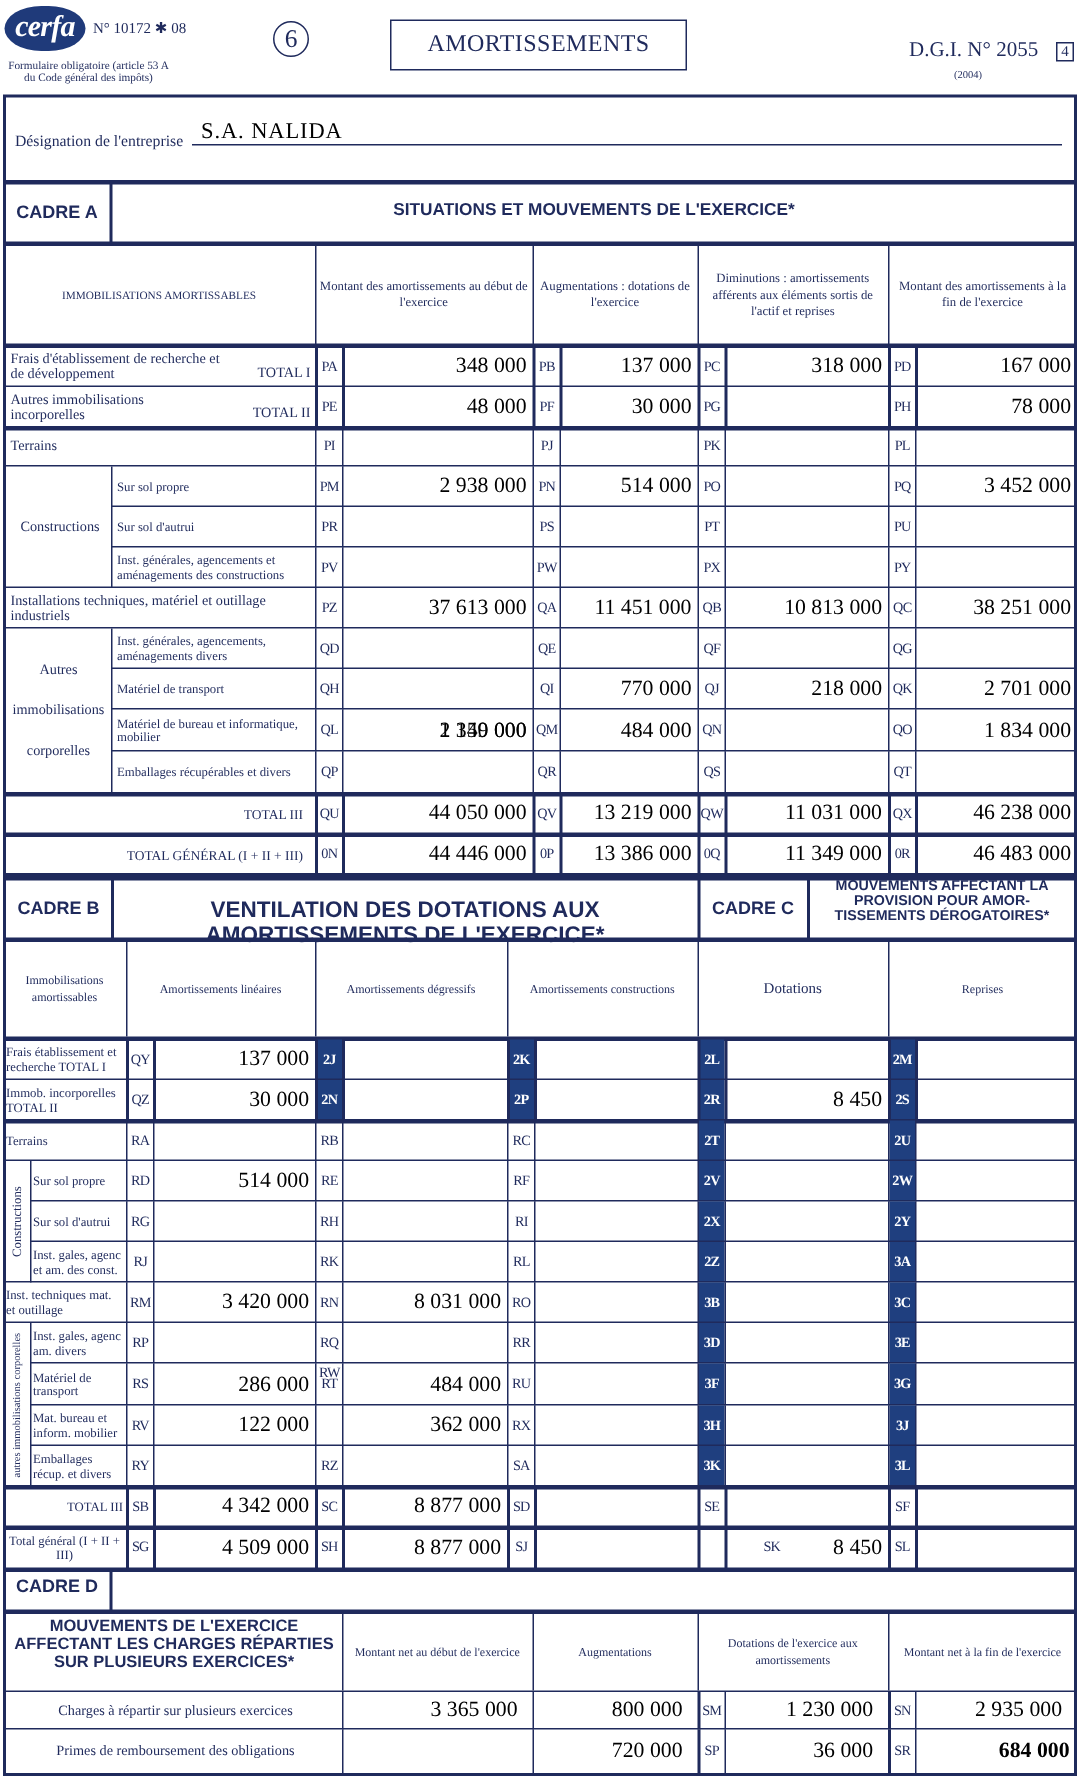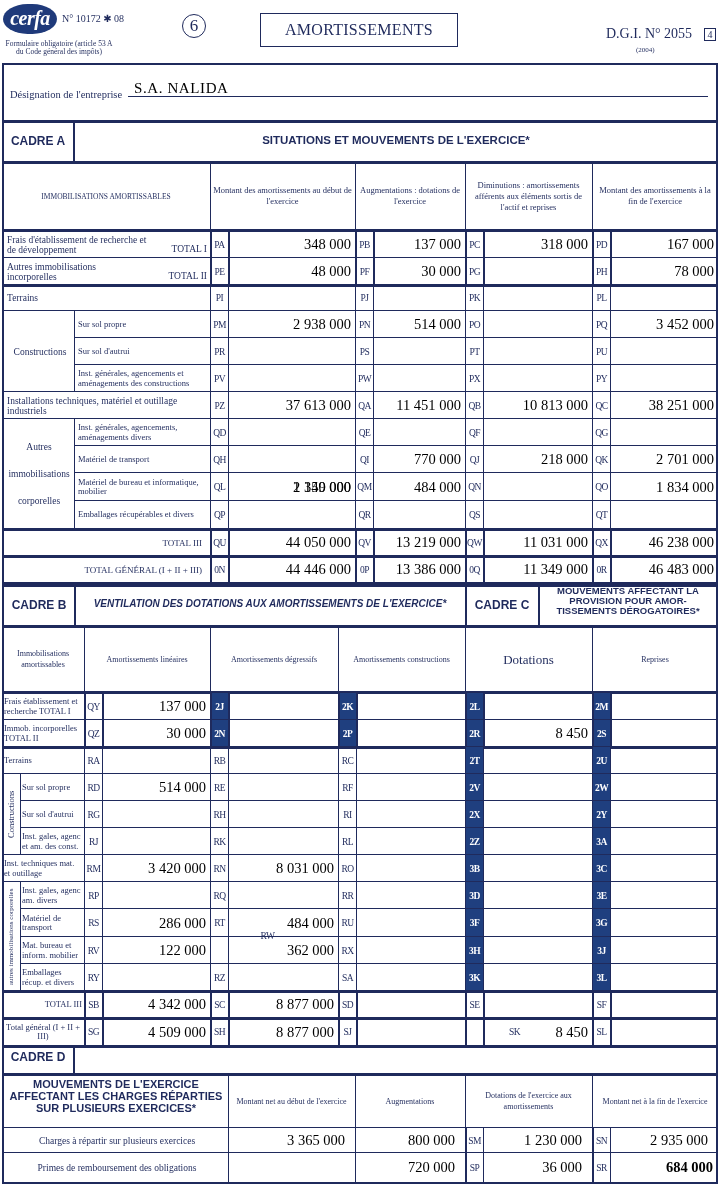--- a/index.html
+++ b/index.html
@@ -339,34 +339,34 @@
     <div class="abs rowlabel" style="left:7px;top:311px;width:66px;height:81px;justify-content:center;">Constructions</div>
     <div class="abs vline " style="left:74px;top:311px;height:81px;"></div>
     <div class="abs rowlabel" style="left:5px;top:419px;width:68px;height:110px;justify-content:center;text-align:center;line-height:27px;">Autres immobilisations corporelles</div>
     <div class="abs vline " style="left:74px;top:419px;height:110px;"></div>
   </div>
 
 <div id="cadreBC">
     <div class="abs hline thick" style="left:2px;top:584px;width:716px;"></div>
     <div class="abs cadre-label" style="left:4px;top:598px;width:70px;">CADRE B</div>
     <div class="abs vline thick" style="left:74px;top:584px;height:42px;"></div>
-    <div class="abs cadre-title" style="left:76px;top:598px;width:388px;font-size:10px;font-style:italic;">VENTILATION DES DOTATIONS AUX AMORTISSEMENTS DE L'EXERCICE*</div>
+    <div class="abs cadre-title" style="left:76px;top:598px;width:388px;font-size:15px;">VENTILATION DES DOTATIONS AUX AMORTISSEMENTS DE L'EXERCICE*</div>
     <div class="abs vline thick" style="left:465px;top:584px;height:42px;"></div>
     <div class="abs cadre-label" style="left:466px;top:598px;width:72px;">CADRE C</div>
     <div class="abs vline thick" style="left:538px;top:584px;height:42px;"></div>
     <div class="abs cadre-title" style="left:540px;top:586px;width:176px;font-size:9.5px;line-height:10px;">MOUVEMENTS AFFECTANT LA PROVISION POUR AMOR- TISSEMENTS DÉROGATOIRES*</div>
     <div class="abs hline thick" style="left:2px;top:625px;width:716px;"></div>
     <div class="abs colhead" style="left:3px;top:627px;width:80px;height:64px;font-size:8px;">Immobilisations amortissables</div>
     <div class="abs colhead" style="left:85px;top:627px;width:124px;height:64px;font-size:8px;">Amortissements linéaires</div>
     <div class="abs vline " style="left:84px;top:627px;height:64px;"></div>
     <div class="abs colhead" style="left:211px;top:627px;width:126px;height:64px;font-size:8px;">Amortissements dégressifs</div>
     <div class="abs vline " style="left:210px;top:627px;height:64px;"></div>
     <div class="abs colhead" style="left:339px;top:627px;width:125px;height:64px;font-size:8px;">Amortissements constructions</div>
     <div class="abs vline " style="left:338px;top:627px;height:64px;"></div>
-    <div class="abs colhead" style="left:466px;top:627px;width:125px;height:64px;font-size:13px;">Dotations</div>
+    <div class="abs colhead" style="left:466px;top:627px;width:125px;height:64px;font-size:10px;">Dotations</div>
     <div class="abs vline " style="left:465px;top:627px;height:64px;"></div>
     <div class="abs colhead" style="left:593px;top:627px;width:124px;height:64px;font-size:8px;">Reprises</div>
     <div class="abs vline " style="left:592px;top:627px;height:64px;"></div>
     <div class="abs hline thick" style="left:2px;top:691px;width:716px;"></div>
     <div>
       <div class="abs rowlabel small" style="left:4px;top:693px;width:78px;height:27px;">Frais établissement et recherche TOTAL I</div>
       <div class="abs code" style="left:85px;top:693px;width:17px;height:27px;">QY</div>
       <div class="abs val" style="left:102px;top:693px;width:108px;height:27px;">137 000</div>
       <div class="abs vline thick" style="left:84px;top:693px;height:27px;"></div>
       <div class="abs vline thick" style="left:102px;top:693px;height:27px;"></div>
@@ -579,21 +579,21 @@
       <div class="abs vline " style="left:592px;top:909px;height:28px;"></div>
       <div class="abs vline " style="left:610px;top:909px;height:28px;"></div>
     </div>
     <div class="abs hline " style="left:20px;top:936px;width:698px;"></div>
     <div>
       <div class="abs rowlabel small" style="left:22px;top:937px;width:60px;height:27px;">Mat. bureau et inform. mobilier</div>
       <div class="abs code" style="left:85px;top:937px;width:17px;height:27px;">RV</div>
       <div class="abs val" style="left:102px;top:937px;width:108px;height:27px;">122 000</div>
       <div class="abs vline " style="left:84px;top:937px;height:27px;"></div>
       <div class="abs vline " style="left:102px;top:937px;height:27px;"></div>
-      <div class="abs code" style="left:211px;top:922px;width:17px;height:27px;margin-left:48px;">RW</div>
+      <div class="abs code" style="left:211px;top:902px;width:17px;height:27px;">RW</div>
       <div class="abs val" style="left:228px;top:937px;width:110px;height:27px;">362 000</div>
       <div class="abs vline " style="left:210px;top:937px;height:27px;"></div>
       <div class="abs vline " style="left:228px;top:937px;height:27px;"></div>
       <div class="abs code" style="left:339px;top:937px;width:17px;height:27px;">RX</div>
       <div class="abs val" style="left:356px;top:937px;width:109px;height:27px;"></div>
       <div class="abs vline " style="left:338px;top:937px;height:27px;"></div>
       <div class="abs vline " style="left:356px;top:937px;height:27px;"></div>
       <div class="abs code dark" style="left:466px;top:937px;width:17px;height:27px;">3H</div>
       <div class="abs val" style="left:483px;top:937px;width:109px;height:27px;"></div>
       <div class="abs vline " style="left:465px;top:937px;height:27px;"></div>

